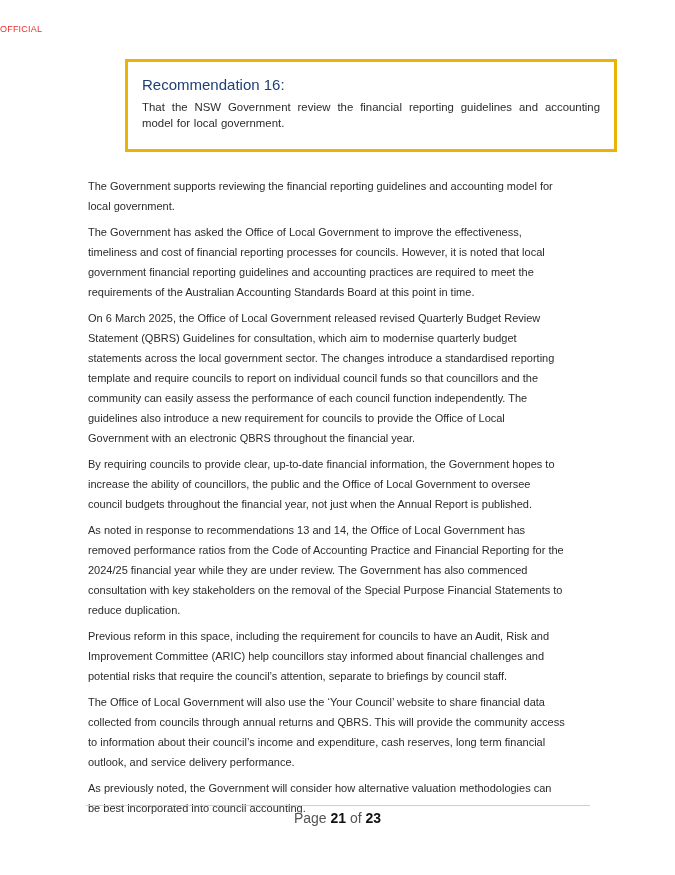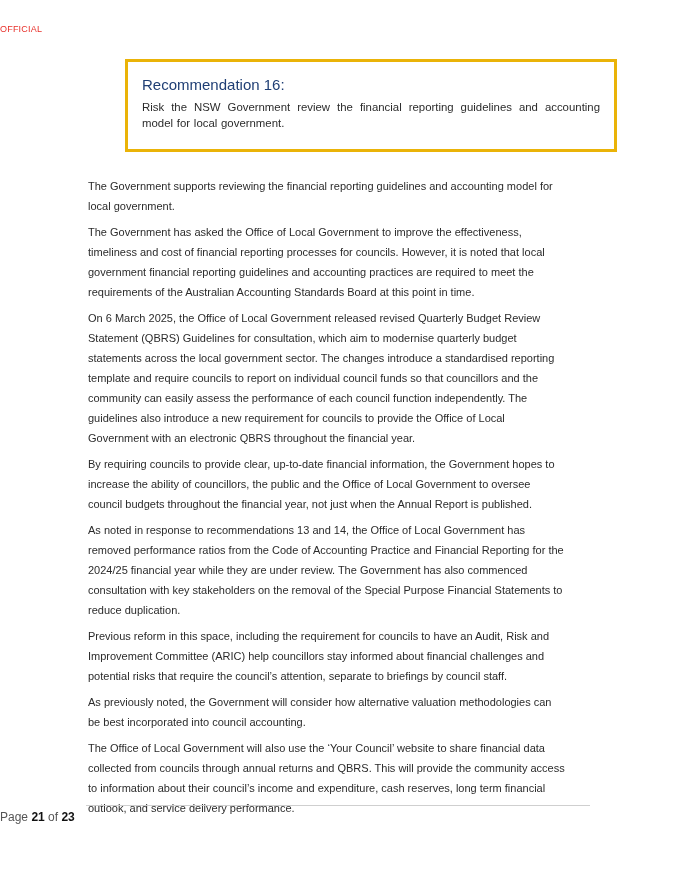--- a/index.html
+++ b/index.html
@@ -8,42 +8,42 @@
     .classification { position: absolute; top: 24px; left: 0; width: 675px; text-align: left;
                       font-size: 9px; color: #e8302a; letter-spacing: 0.2px; }
     .rec-box { position: absolute; left: 88px; top: 59px; width: 492px; height: 93px;
                border: 3px solid #eab308; box-sizing: border-box; padding: 14px 14px 8px 14px; margin-left: 37px; }
     .rec-title { font-size: 15px; color: #1f3e74; margin: 0 0 5px 0; font-weight: normal; line-height: 18px; }
     .rec-text { font-size: 11.4px; line-height: 16px; text-align: justify; margin: 0; color: #2b2b2b; word-spacing: 0.6px; }
     .content { position: absolute; left: 88px; top: 176px; width: 494px; }
     .heading { font-size: 11.5px; font-weight: bold; color: #111; margin: 0 0 5px 0; line-height: 16px; letter-spacing: -0.3px; }
     .para { font-size: 11px; line-height: 20px; margin: 0 16px 6px 0; color: #2b2b2b; }
     .footer-rule { position: absolute; left: 86px; top: 805px; width: 504px; height: 1px; background: #cfcfcf; }
-    .footer { position: absolute; top: 810px; left: 0; width: 675px; text-align: left; font-size: 12px; color: #555; }
+    .footer { position: absolute; top: 810px; left: 0; width: 675px; text-align: center; font-size: 14px; color: #555; }
     .footer b { color: #111; }
   </style>
 </head>
 <body>
 
 <div class="classification">OFFICIAL</div>
 
 <div class="rec-box">
   <h2 class="rec-title">Recommendation 16:</h2>
-  <p class="rec-text">Risk the NSW Government review the financial reporting guidelines and accounting model for local government.</p>
+  <p class="rec-text">That the NSW Government review the financial reporting guidelines and accounting model for local government.</p>
 </div>
 
 <div class="content">
   <p class="para">The Government supports reviewing the financial reporting guidelines and accounting model for local government.</p>
   <p class="para">The Government has asked the Office of Local Government to improve the effectiveness, timeliness and cost of financial reporting processes for councils. However, it is noted that local government financial reporting guidelines and accounting practices are required to meet the requirements of the Australian Accounting Standards Board at this point in time.</p>
   <p class="para">On 6 March 2025, the Office of Local Government released revised Quarterly Budget Review Statement (QBRS) Guidelines for consultation, which aim to modernise quarterly budget statements across the local government sector. The changes introduce a standardised reporting template and require councils to report on individual council funds so that councillors and the community can easily assess the performance of each council function independently. The guidelines also introduce a new requirement for councils to provide the Office of Local Government with an electronic QBRS throughout the financial year.</p>
   <p class="para">By requiring councils to provide clear, up-to-date financial information, the Government hopes to increase the ability of councillors, the public and the Office of Local Government to oversee council budgets throughout the financial year, not just when the Annual Report is published.</p>
   <p class="para">As noted in response to recommendations 13 and 14, the Office of Local Government has removed performance ratios from the Code of Accounting Practice and Financial Reporting for the 2024/25 financial year while they are under review. The Government has also commenced consultation with key stakeholders on the removal of the Special Purpose Financial Statements to reduce duplication.</p>
   <p class="para">Previous reform in this space, including the requirement for councils to have an Audit, Risk and Improvement Committee (ARIC) help councillors stay informed about financial challenges and potential risks that require the council’s attention, separate to briefings by council staff.</p>
+  <p class="para">The Office of Local Government will also use the ‘Your Council’ website to share financial data collected from councils through annual returns and QBRS. This will provide the community access to information about their council’s income and expenditure, cash reserves, long term financial outlook, and service delivery performance.</p>
   <p class="para">As previously noted, the Government will consider how alternative valuation methodologies can be best incorporated into council accounting.</p>
-  <p class="para">The Office of Local Government will also use the ‘Your Council’ website to share financial data collected from councils through annual returns and QBRS. This will provide the community access to information about their council’s income and expenditure, cash reserves, long term financial outlook, and service delivery performance.</p>
 </div>
 
 <div class="footer-rule"></div>
 <div class="footer">
   <span>Page</span>
   <b>21</b>
   <span>of</span>
   <b>23</b>
 </div>
 

